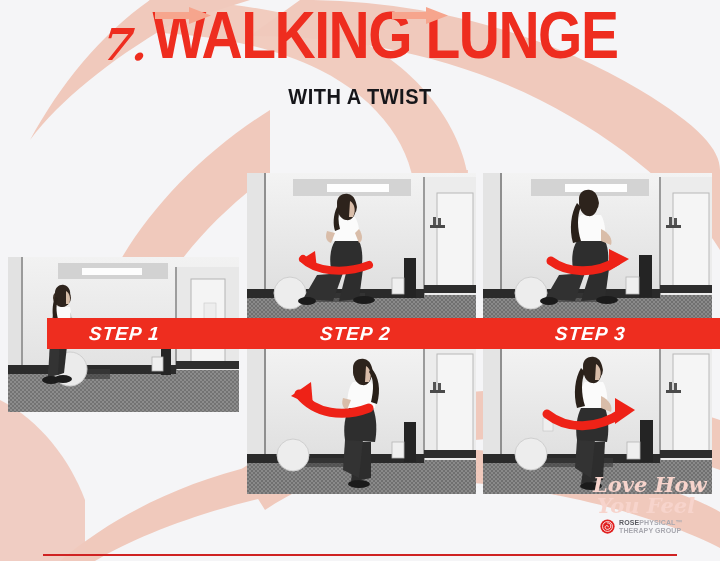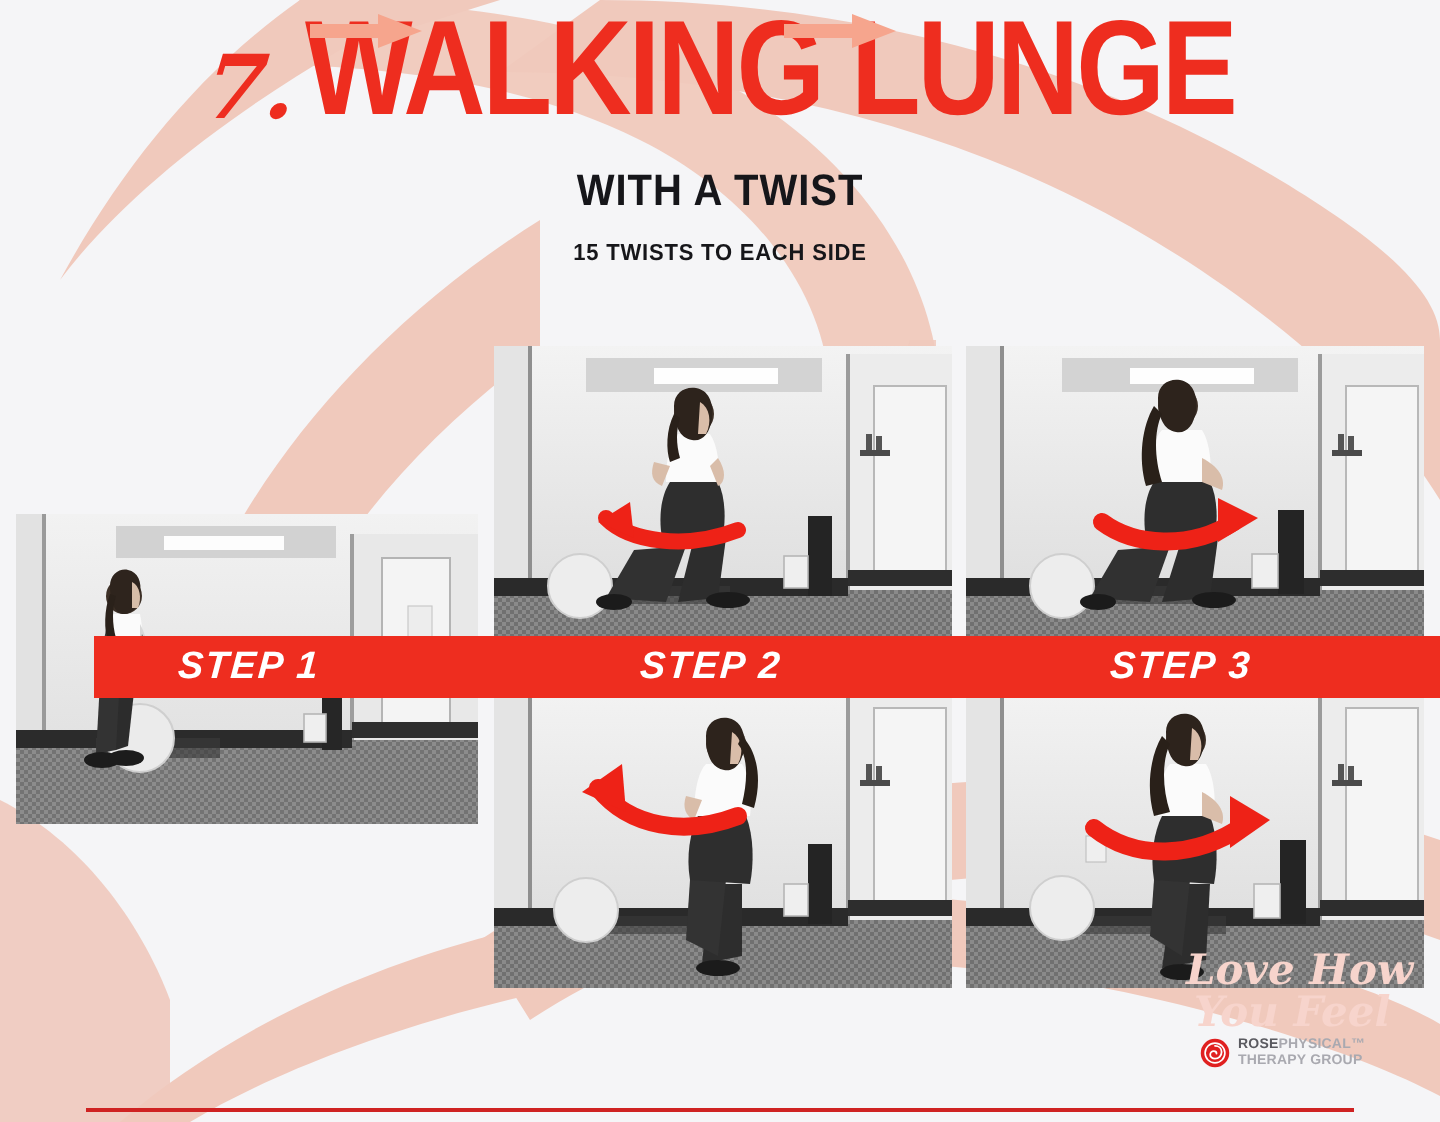--- a/index.html
+++ b/index.html
@@ -119,21 +119,20 @@
     <path d="M455,170 C440,215 440,290 468,340 L468,170 Z" opacity="0.85"></path>
   </g>
 </svg>
 
 <div class="header">
   <div class="title-row">
     <span class="title-num">7.</span>
     <span class="title-main">WALKING LUNGE</span>
   </div>
   <div class="subtitle">WITH A TWIST</div>
-  <div class="subsubtitle">15 TWISTS TO EACH SIDE</div>
 </div>
 
 <div class="panel" id="panel-step1">
   <svg viewBox="0 0 231 155" preserveAspectRatio="none">
     <defs>
       <linearGradient id="wall1" x1="0" y1="0" x2="0" y2="1">
         <stop offset="0%" stop-color="#f2f2f2"></stop>
           <stop offset="100%" stop-color="#dcdcdc"></stop>
       </linearGradient>
       <pattern id="carpet1" width="4" height="4" patternUnits="userSpaceOnUse">

